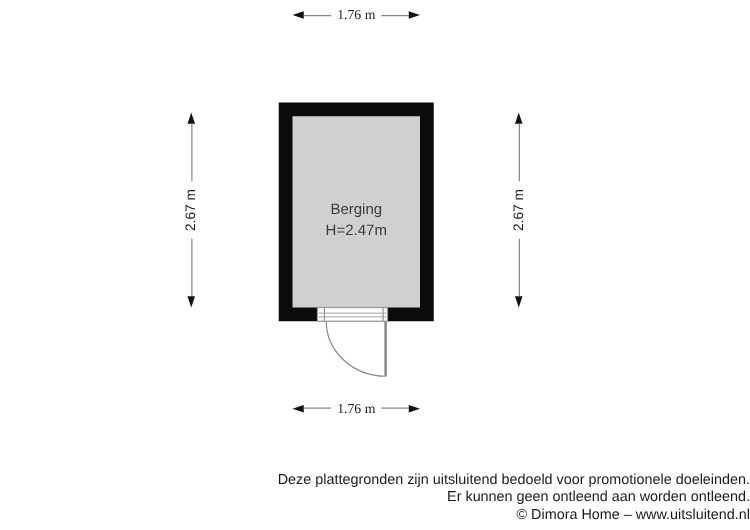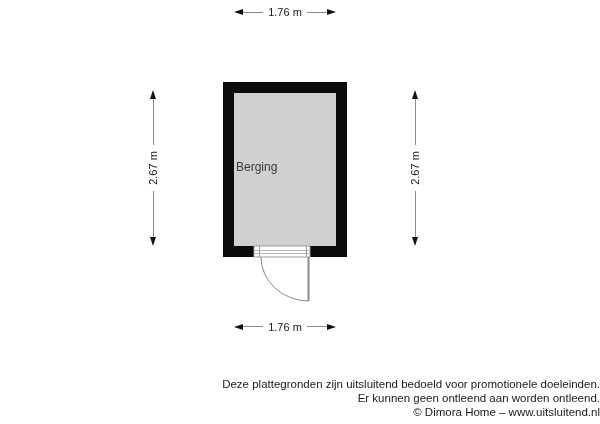--- a/index.html
+++ b/index.html
@@ -10,25 +10,24 @@
     overflow: hidden;
   }
   .canvas { position: relative; width: 600px; height: 424px; background: #ffffff; }
 
   .plan-svg { position: absolute; left: 0; top: 0; }
 
   
   .room-label {
     position: absolute;
     left: 223px; top: 159px; width: 124px;
-    text-align: left;
+    text-align: center;
     color: #3a3a3a;
     font-size: 12px;
     line-height: 17px;
-    padding-left: 13px;
   }
 
   
   .dim-h {
     position: absolute;
     display: flex; align-items: center;
     height: 9px;
     color: #1a1a1a;
   }
   .dim-v {
@@ -37,21 +36,21 @@
     width: 16px;
     color: #1a1a1a;
   }
   .dline  { flex: 1; height: 1px; background: #8a8a8a; }
   .dlinev { flex: 1; width: 1px;  background: #8a8a8a; }
   .ah { width: 0; height: 0; flex: none; }
   .ah-left  { border-top: 3.5px solid transparent; border-bottom: 3.5px solid transparent; border-right: 9px solid #111; }
   .ah-right { border-top: 3.5px solid transparent; border-bottom: 3.5px solid transparent; border-left: 9px solid #111; }
   .ah-up    { border-left: 3.5px solid transparent; border-right: 3.5px solid transparent; border-bottom: 9px solid #111; }
   .ah-down  { border-left: 3.5px solid transparent; border-right: 3.5px solid transparent; border-top: 9px solid #111; }
-  .dtext { font-size: 11px; padding: 0 5px; white-space: nowrap; }
+  .dtext { font-size: 11px; padding: 0 5px; white-space: nowrap; font-family: Liberation Serif, serif; }
   .vtext { position: relative; width: 16px; height: 46px; flex: none; }
   .vtext > span {
     position: absolute; left: 50%; top: 50%;
     transform: translate(-50%, -50%) rotate(-90deg);
     font-size: 11px; white-space: nowrap;
   }
 
   
   .footer {
     position: absolute;
@@ -81,20 +80,21 @@
       <line x1="306.5" y1="246" x2="306.5" y2="257" stroke="#9a9a9a" stroke-width="1"></line>
     </g>
 
     <line x1="308.5" y1="257" x2="308.5" y2="301" stroke="#8a8a8a" stroke-width="2"></line>
 
     <path d="M 261 257 A 48 44 0 0 0 308.5 301" fill="none" stroke="#8a8a8a" stroke-width="1"></path>
   </svg>
 
   <div class="room-label">
     <div>Berging</div>
+    <div>H=2.47m</div>
   </div>
 
   <div class="dim-h" style="left:234px; top:7.5px; width:102px;">
     <span class="ah ah-left"></span>
     <span class="dline"></span>
     <span class="dtext">1.76 m</span>
     <span class="dline"></span>
     <span class="ah ah-right"></span>
   </div>
 

